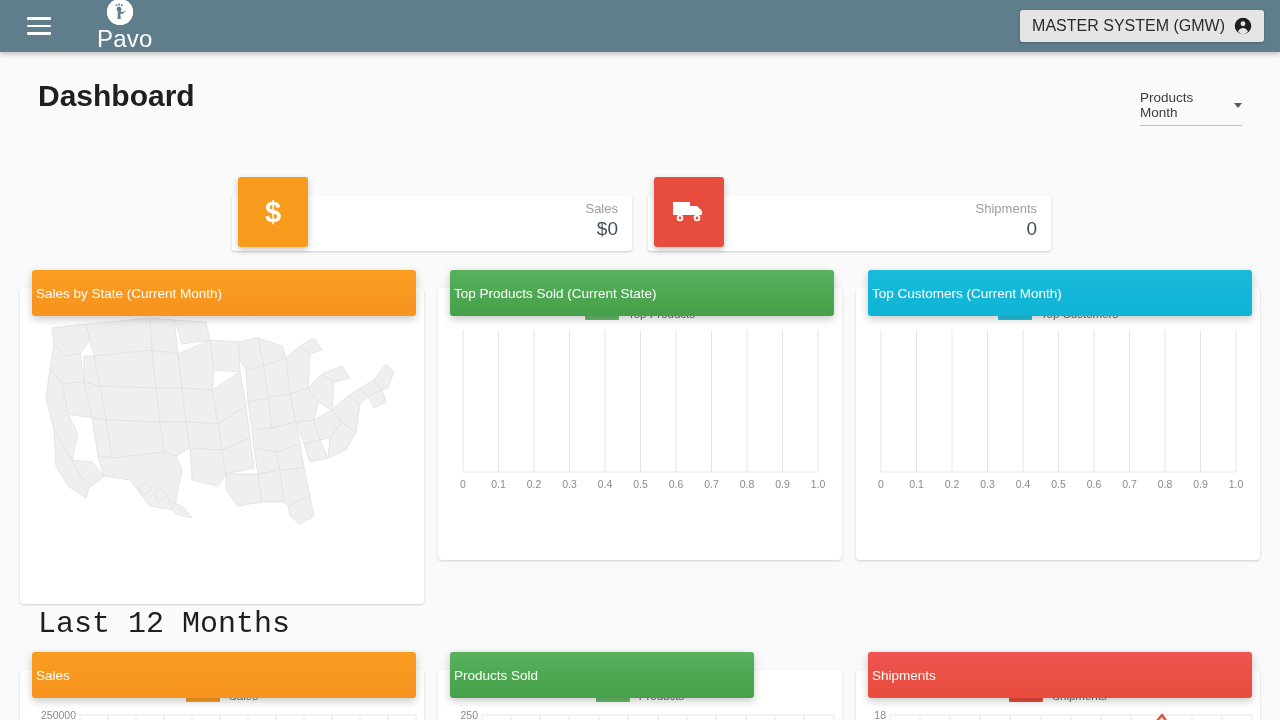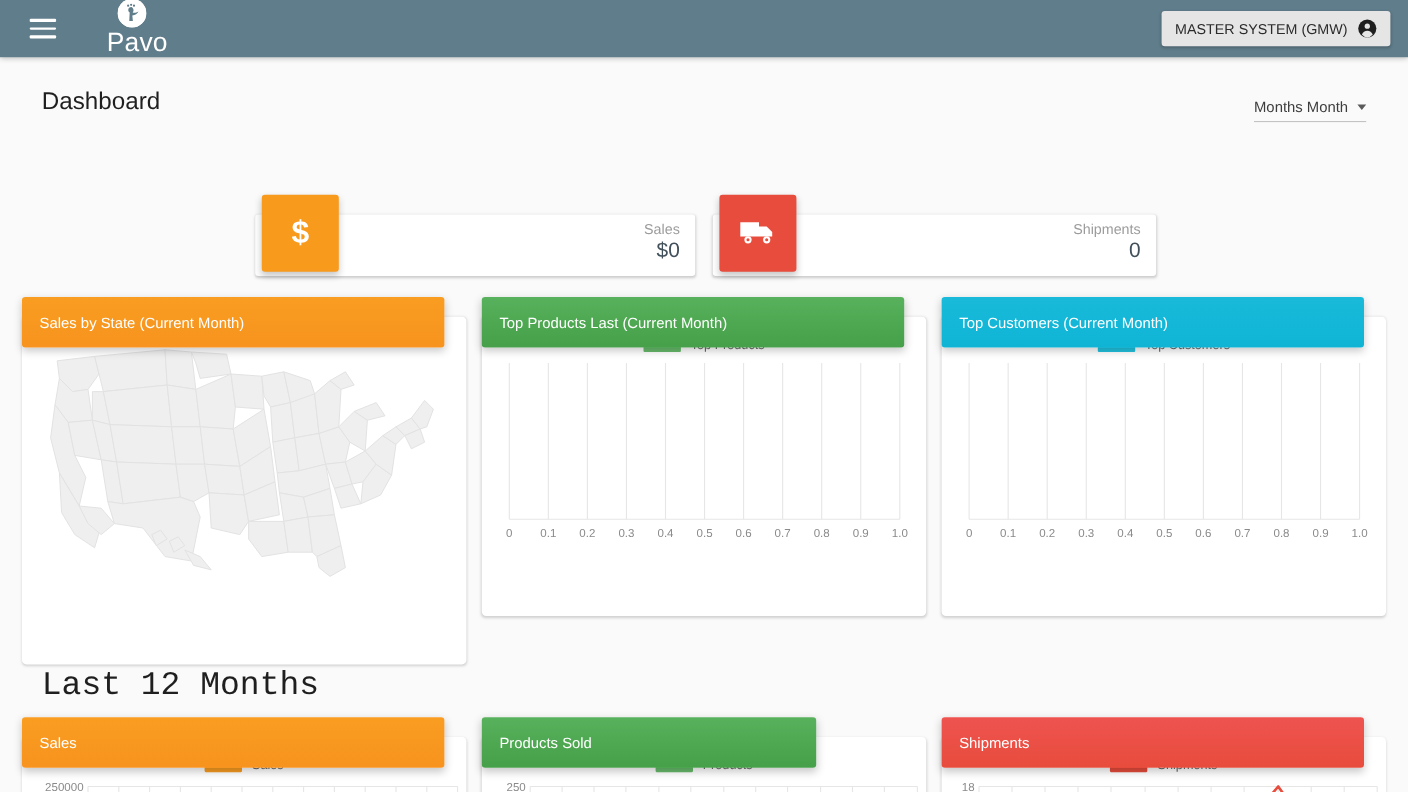--- a/index.html
+++ b/index.html
@@ -36,30 +36,30 @@
   .logo-circle svg { position: absolute; top: 0; left: 0; }
   .brand-name {
     color: #fff; font-size: 24px; margin-left: 10px;
     font-weight: 400; letter-spacing: .2px;
   }
   .user-chip {
     position: absolute; right: 16px; top: 10px;
     height: 32px; padding: 0 12px;
     background: #e5e5e5; border-radius: 3px;
     display: flex; align-items: center; gap: 9px;
-    font-size: 13px; color: #2b2b2b; cursor: pointer;
+    font-size: 16px; color: #2b2b2b; cursor: pointer;
     box-shadow: 0 1px 3px rgba(0,0,0,.22);
   }
   .user-chip .acct { width: 18px; height: 18px; }
 
   
   .page { position: absolute; top: 52px; left: 0; width: 1280px; height: 668px; }
   .page-title {
     position: absolute; left: 38px; top: 27px;
-    font-size: 22px; color: #1f1f1f; font-weight: 400;
+    font-size: 30px; color: #1f1f1f; font-weight: 700;
   }
   .period-select {
     position: absolute; right: 38px; top: 38px;
     width: 102px; padding-bottom: 5px;
     border-bottom: 1px solid #c3c3c3;
     display: flex; align-items: center; justify-content: space-between;
     font-size: 13.5px; color: #3d3d3d; cursor: pointer;
   }
   .caret {
     width: 0; height: 0;
@@ -86,24 +86,24 @@
   .kpi-icon .dollar { color: #fff; font-size: 29px; font-weight: 700; }
   .kpi-text {
     position: absolute; right: 14px; top: 5px; text-align: right;
   }
   .kpi-label { font-size: 13px; color: #9c9c9c; line-height: 17px; }
   .kpi-value { font-size: 19px; color: #41505a; line-height: 24px; }
 
   
   .panel { position: absolute; }
   .panel-head {
-    position: absolute; top: 0; left: 0;
+    position: absolute; top: 0; left: 12px;
     height: 46px; border-radius: 3px;
     display: flex; align-items: center;
-    padding-left: 16px; color: #fff; font-size: 13.5px;
+    padding-left: 4px; color: #fff; font-size: 13.5px;
     box-shadow: 0 3px 8px rgba(0,0,0,.22);
     z-index: 2;
   }
   .panel-body {
     position: absolute; top: 18px; left: 0;
     background: #fff; border-radius: 4px;
     box-shadow: 0 1px 3px rgba(0,0,0,.12), 0 1px 2px rgba(0,0,0,.06);
     z-index: 1; overflow: hidden;
   }
   .head-orange { background: linear-gradient(180deg,#f99d21,#f7931e); }
@@ -181,21 +181,21 @@
       <path d="M5.4 19.2c1.2-3.0 3.6-4.6 6.6-4.6s5.4 1.6 6.6 4.6A11 11 0 0 1 12 23a11 11 0 0 1-6.6-3.8z" fill="#e5e5e5"></path>
     </svg>
   </div>
 </div>
 
 <div class="page">
 
   <div class="page-title">Dashboard</div>
 
   <div class="period-select">
-    <span>Months Month</span>
+    <span>Products Month</span>
     <span class="caret"></span>
   </div>
 
   <div class="kpi sales">
     <div class="kpi-icon orange">
       <span class="dollar">$</span>
     </div>
     <div class="kpi-text">
       <div class="kpi-label">Sales</div>
       <div class="kpi-value">$0</div>
@@ -285,21 +285,21 @@
             <path d="M112 182 L120 178 L126 186 L116 192 Z"></path>
             <path d="M126 190 L140 196 L150 208 L134 204 Z"></path>
           </g>
         </svg>
       </div>
     </div>
   </div>
 
   <div class="panel p-prod">
     <div class="panel-head head-green">
-      <span>Top Products Last (Current Month)</span>
+      <span>Top Products Sold (Current State)</span>
     </div>
     <div class="panel-body">
       <div class="legend">
         <span class="swatch sw-green"></span>
         <span>Top Products</span>
       </div>
       <svg width="404" height="190" viewBox="0 0 404 190" class="chart-svg">
         <g stroke="#e6e6e6" stroke-width="1">
           <line x1="25" y1="10" x2="25" y2="152"></line>
           <line x1="60.5" y1="10" x2="60.5" y2="152"></line>

